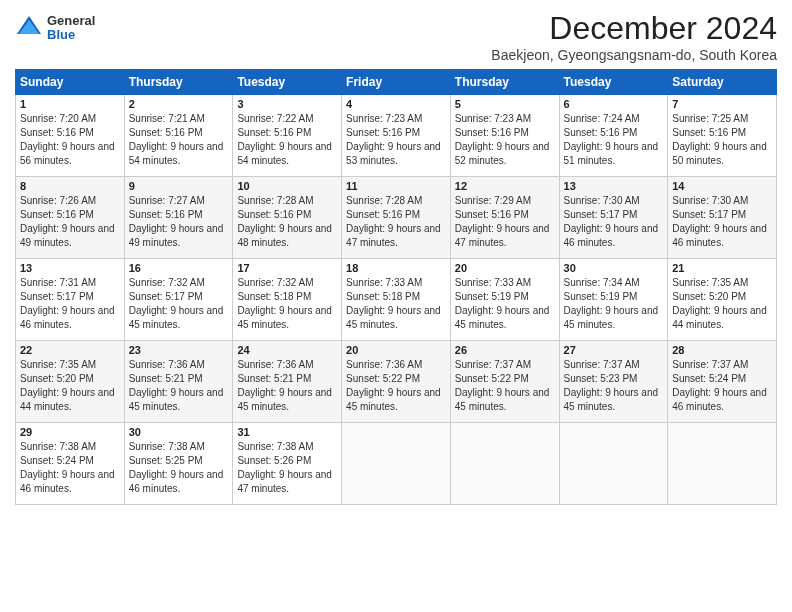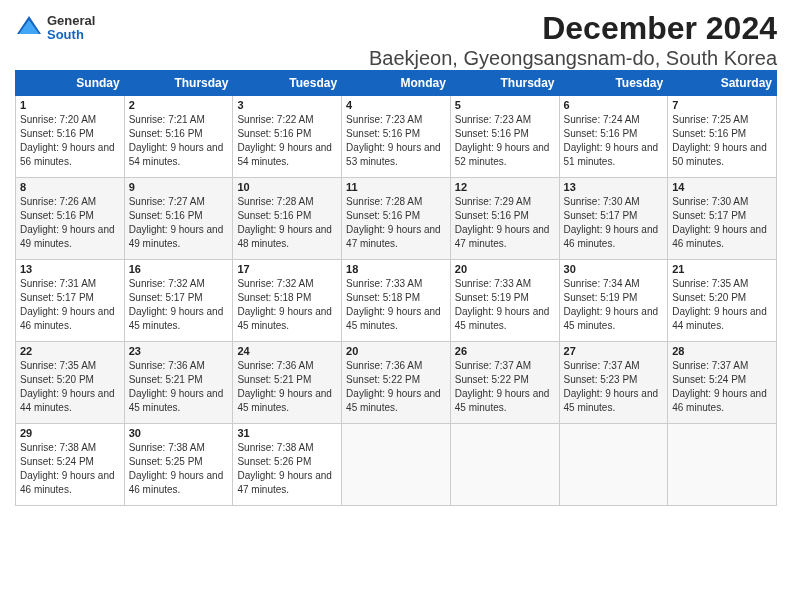--- a/index.html
+++ b/index.html
@@ -12,20 +12,21 @@
     }
     .page {
       width: 792px;
       height: 612px;
       padding: 10px 15px;
     }
     .header {
       display: flex;
       justify-content: space-between;
       align-items: flex-start;
+      margin-bottom: 6px;
     }
     .logo {
       display: flex;
       align-items: center;
       margin-top: 4px;
     }
     .logo-text {
       display: flex;
       flex-direction: column;
       font-size: 13px;
@@ -37,41 +38,41 @@
     .logo-icon {
       width: 28px;
       height: 28px;
       margin-right: 4px;
     }
     .title-block {
       text-align: right;
     }
     .title-block h1 {
       font-size: 32px;
-      font-weight: bold;
+      font-weight: normal;
       color: #222;
       text-align: right;
     }
     .title-block h2 {
-      font-size: 20px;
+      font-size: 14px;
       color: #444;
       font-weight: normal;
     }
     .calendar {
       width: 100%;
       border-collapse: collapse;
       table-layout: fixed;
     }
     .calendar th {
       background: #1565c0;
       color: #fff;
       font-size: 12px;
       font-weight: bold;
       padding: 5px 4px;
-      text-align: right;
+      text-align: left;
       border: 1px solid #1565c0;
     }
     .calendar td {
       vertical-align: top;
       border: 1px solid #ccc;
       padding: 3px 4px;
       font-size: 9.5px;
       color: #333;
       height: 82px;
       background: #fff;
@@ -100,36 +101,36 @@
 
 <div class="page">
   <div class="header">
     <div class="logo">
       <svg class="logo-icon" viewBox="0 0 28 28">
         <polygon points="14,2 26,20 2,20" fill="#1565c0"></polygon>
         <polygon points="14,6 24,20 4,20" fill="#42a5f5"></polygon>
       </svg>
       <div class="logo-text">
         <span class="general">General</span>
-        <span class="blue">South</span>
+        <span class="blue">Blue</span>
       </div>
     </div>
     <div class="title-block">
       <h1>December 2024</h1>
       <h2>Baekjeon, Gyeongsangsnam-do, South Korea</h2>
     </div>
   </div>
 
   <table class="calendar">
     <thead>
       <tr>
         <th>Sunday</th>
         <th>Thursday</th>
         <th>Tuesday</th>
-        <th>Monday</th>
+        <th>Friday</th>
         <th>Thursday</th>
         <th>Tuesday</th>
         <th>Saturday</th>
       </tr>
     </thead>
     <tbody id="calendar-body">
     <tr>
           <td><span class="day-num">1</span><span class="day-info">Sunrise: 7:20 AM<br>Sunset: 5:16 PM<br>Daylight: 9 hours and 56 minutes.</span></td>
           <td><span class="day-num">2</span><span class="day-info">Sunrise: 7:21 AM<br>Sunset: 5:16 PM<br>Daylight: 9 hours and 54 minutes.</span></td>
           <td><span class="day-num">3</span><span class="day-info">Sunrise: 7:22 AM<br>Sunset: 5:16 PM<br>Daylight: 9 hours and 54 minutes.</span></td>

